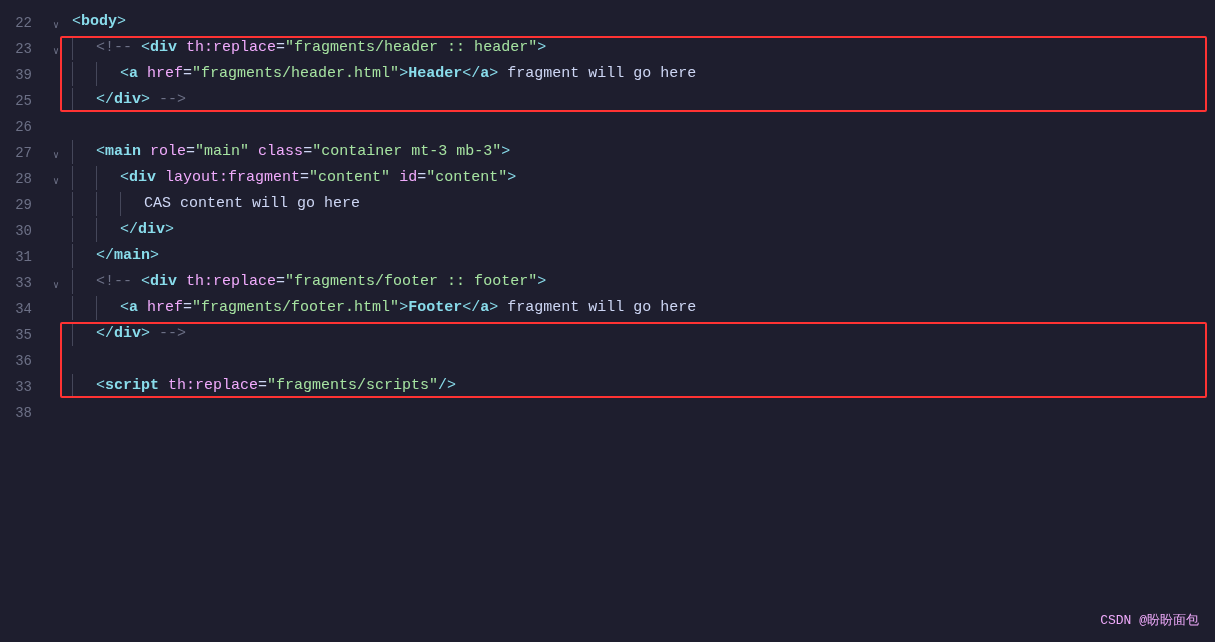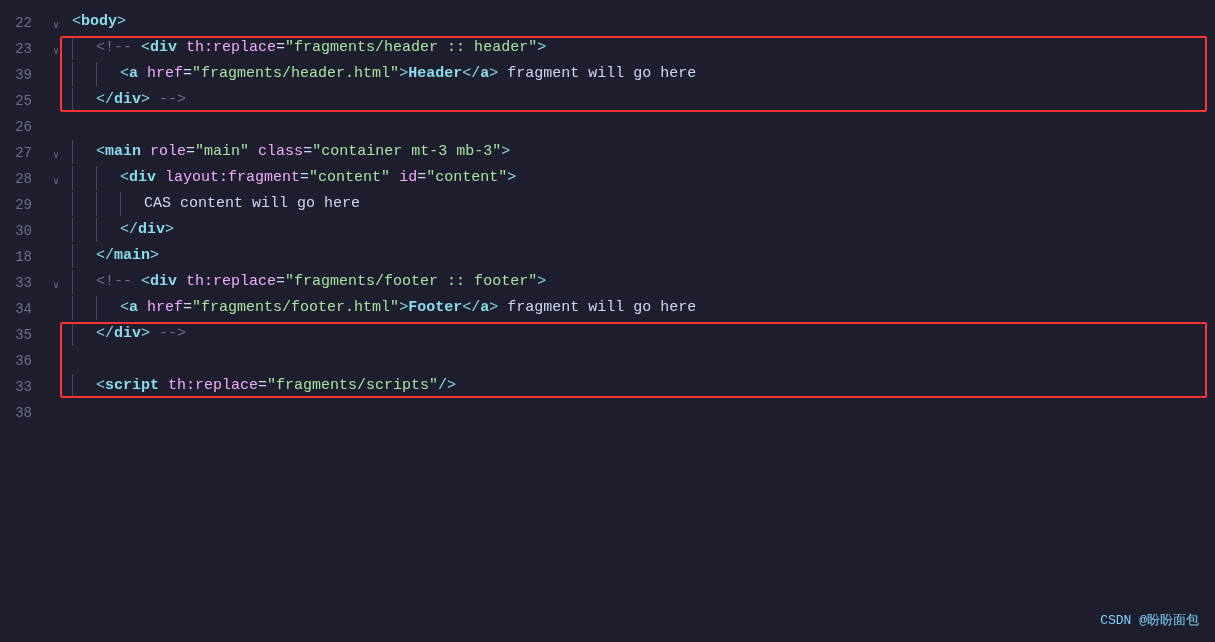--- a/index.html
+++ b/index.html
@@ -71,21 +71,21 @@
 
     .code-wrapper {
       position: relative;
     }
 
     
     .watermark {
       position: fixed;
       bottom: 10px;
       right: 16px;
-      color: #7dd3fc;
+      color: #f0abfc;
       font-size: 13px;
       font-family: 'Courier New', Courier, monospace;
     }
   </style>
 </head>
 <body>
 
 <div class="code-container">
   <div class="code-wrapper" id="code-wrapper" style="position: relative;">
 
@@ -128,21 +128,21 @@
         <span class="line-number">29</span>
         <span class="fold-arrow" style="visibility: hidden;"></span>
         <span class="line-content"><span style="display: inline-block; width: 24px; border-left: 1px solid rgb(69, 71, 90); margin-left: 0px;">&nbsp;</span><span style="display: inline-block; width: 24px; border-left: 1px solid rgb(69, 71, 90); margin-left: 0px;">&nbsp;</span><span style="display: inline-block; width: 24px; border-left: 1px solid rgb(69, 71, 90); margin-left: 0px;">&nbsp;</span><span class="text-content">CAS content will go here</span></span>
       </div>
       <div class="code-line">
         <span class="line-number">30</span>
         <span class="fold-arrow" style="visibility: hidden;"></span>
         <span class="line-content"><span style="display: inline-block; width: 24px; border-left: 1px solid rgb(69, 71, 90); margin-left: 0px;">&nbsp;</span><span style="display: inline-block; width: 24px; border-left: 1px solid rgb(69, 71, 90); margin-left: 0px;">&nbsp;</span><span class="bracket">&lt;/</span><span class="tag">div</span><span class="bracket">&gt;</span></span>
       </div>
       <div class="code-line">
-        <span class="line-number">18</span>
+        <span class="line-number">31</span>
         <span class="fold-arrow" style="visibility: hidden;"></span>
         <span class="line-content"><span style="display: inline-block; width: 24px; border-left: 1px solid rgb(69, 71, 90);">&nbsp;</span><span class="bracket">&lt;/</span><span class="tag">main</span><span class="bracket">&gt;</span></span>
       </div>
       <div class="code-line">
         <span class="line-number">33</span>
         <span class="fold-arrow open"></span>
         <span class="line-content"><span style="display: inline-block; width: 24px; border-left: 1px solid rgb(69, 71, 90);">&nbsp;</span><span class="comment">&lt;!-- </span><span class="bracket">&lt;</span><span class="tag">div</span><span class="text-content"> </span><span class="attr-name">th:replace</span><span class="text-content">=</span><span class="string">"fragments/footer :: footer"</span><span class="bracket">&gt;</span></span>
       </div>
       <div class="code-line">
         <span class="line-number">34</span>

